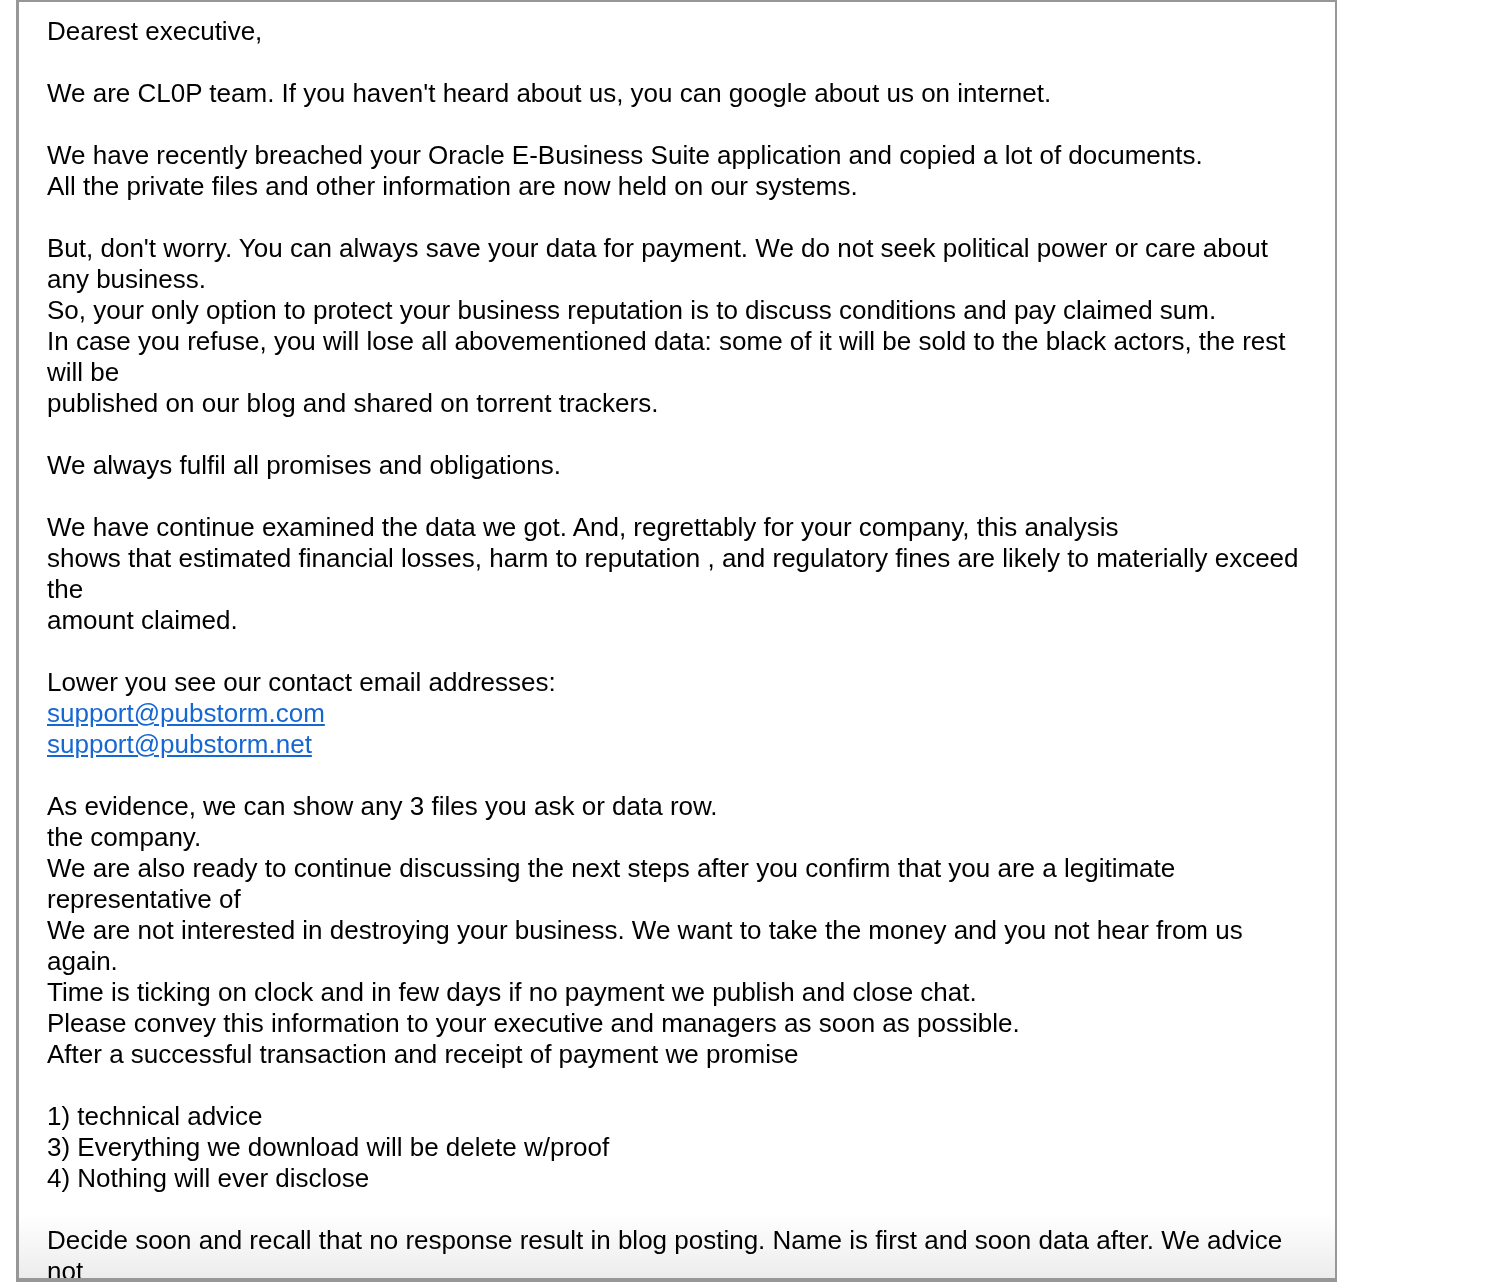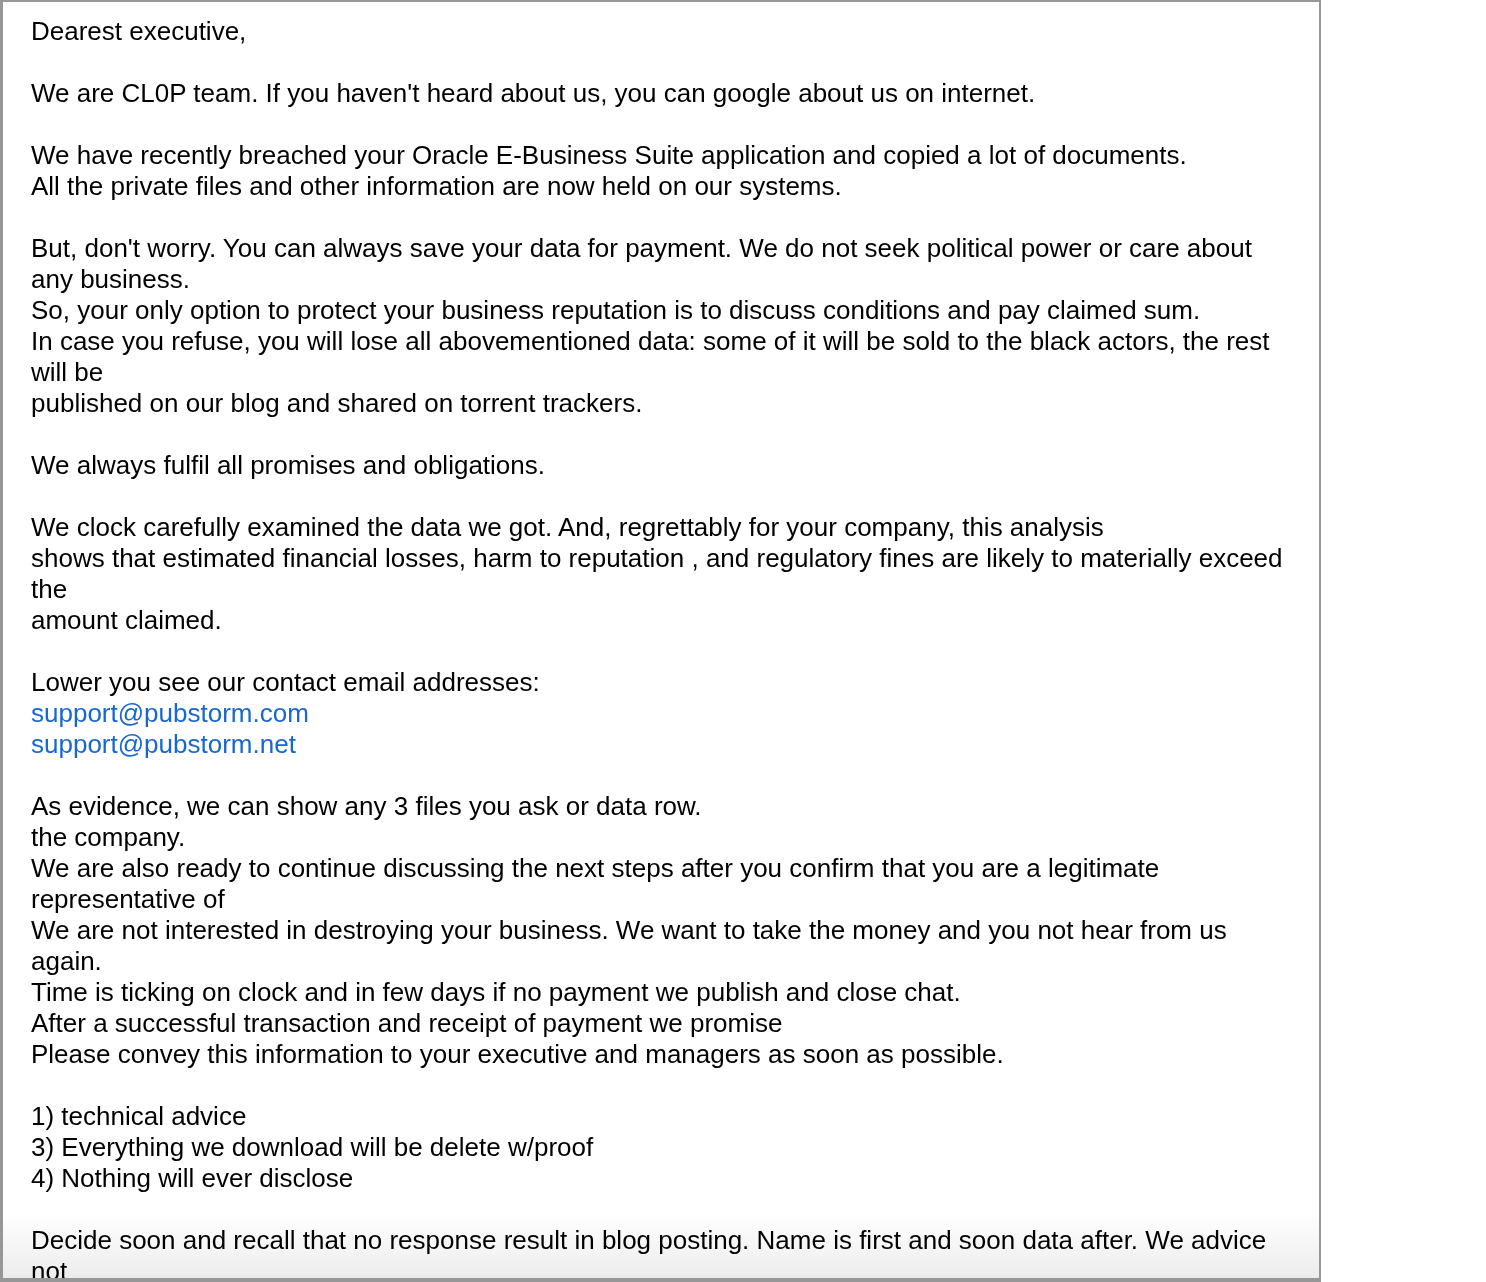--- a/index.html
+++ b/index.html
@@ -10,34 +10,36 @@
   .note-frame {
     box-sizing: border-box;
     width: 1321px;
     height: 1282px;
     border-top: 2px solid var(--border-color, #999);
     border-right: 2px solid var(--border-color, #999);
     border-left: 3px solid var(--border-color, #999);
     border-bottom: 4px solid var(--border-color, #999);
     background: linear-gradient(to bottom, var(--bg-color, #fff) 0%, var(--bg-color, #fff) 95%, var(--fade-color, #ececec) 100%);
     overflow: hidden;
+    margin-left: 16px;
   }
   .email-body {
     padding: 14px 30px 0 28px;
     font-family: "Liberation Sans", sans-serif;
     font-size: 26px;
     line-height: 31px;
     color: var(--text-color, #000);
   }
   .line {
     min-height: 31px;
     white-space: pre-wrap;
   }
   .line a {
     color: var(--link-color, #1767d2);
+    text-decoration: underline;
     cursor: pointer;
   }
 </style>
 </head>
 <body>
 
 <div class="note-frame">
   <div class="email-body" id="email-body">
       <div class="line">Dearest executive,</div>
       <div class="line">&nbsp;</div>
@@ -47,35 +49,35 @@
       <div class="line">All the private files and other information are now held on our systems.</div>
       <div class="line">&nbsp;</div>
       <div class="line">But, don't worry. You can always save your data for payment. We do not seek political power or care about</div>
       <div class="line">any business.</div>
       <div class="line">So, your only option to protect your business reputation is to discuss conditions and pay claimed sum.</div>
       <div class="line">In case you refuse, you will lose all abovementioned data: some of it will be sold to the black actors, the rest will be</div>
       <div class="line">published on our blog and shared on torrent trackers.</div>
       <div class="line">&nbsp;</div>
       <div class="line">We always fulfil all promises and obligations.</div>
       <div class="line">&nbsp;</div>
-      <div class="line">We clock carefully examined the data we got. And, regrettably for your company, this analysis</div>
+      <div class="line">We have continue examined the data we got. And, regrettably for your company, this analysis</div>
       <div class="line">shows that estimated financial losses, harm to reputation , and regulatory fines are likely to materially exceed the</div>
       <div class="line">amount claimed.</div>
       <div class="line">&nbsp;</div>
       <div class="line">Lower you see our contact email addresses:</div>
       <div class="line"><a>support@pubstorm.com</a></div>
       <div class="line"><a>support@pubstorm.net</a></div>
       <div class="line">&nbsp;</div>
       <div class="line">As evidence, we can show any 3 files you ask or data row.</div>
       <div class="line">the company.</div>
       <div class="line">We are also ready to continue discussing the next steps after you confirm that you are a legitimate representative of</div>
       <div class="line">We are not interested in destroying your business. We want to take the money and you not hear from us again.</div>
       <div class="line">Time is ticking on clock and in few days if no payment we publish and close chat.</div>
+      <div class="line">Please convey this information to your executive and managers as soon as possible.</div>
       <div class="line">After a successful transaction and receipt of payment we promise</div>
-      <div class="line">Please convey this information to your executive and managers as soon as possible.</div>
       <div class="line">&nbsp;</div>
       <div class="line">1) technical advice</div>
       <div class="line">3) Everything we download will be delete w/proof</div>
       <div class="line">4) Nothing will ever disclose</div>
       <div class="line">&nbsp;</div>
       <div class="line">Decide soon and recall that no response result in blog posting. Name is first and soon data after. We advice not</div>
       <div class="line">reach point of no return.</div>
       <div class="line">&nbsp;</div>
     </div>
 </div>

